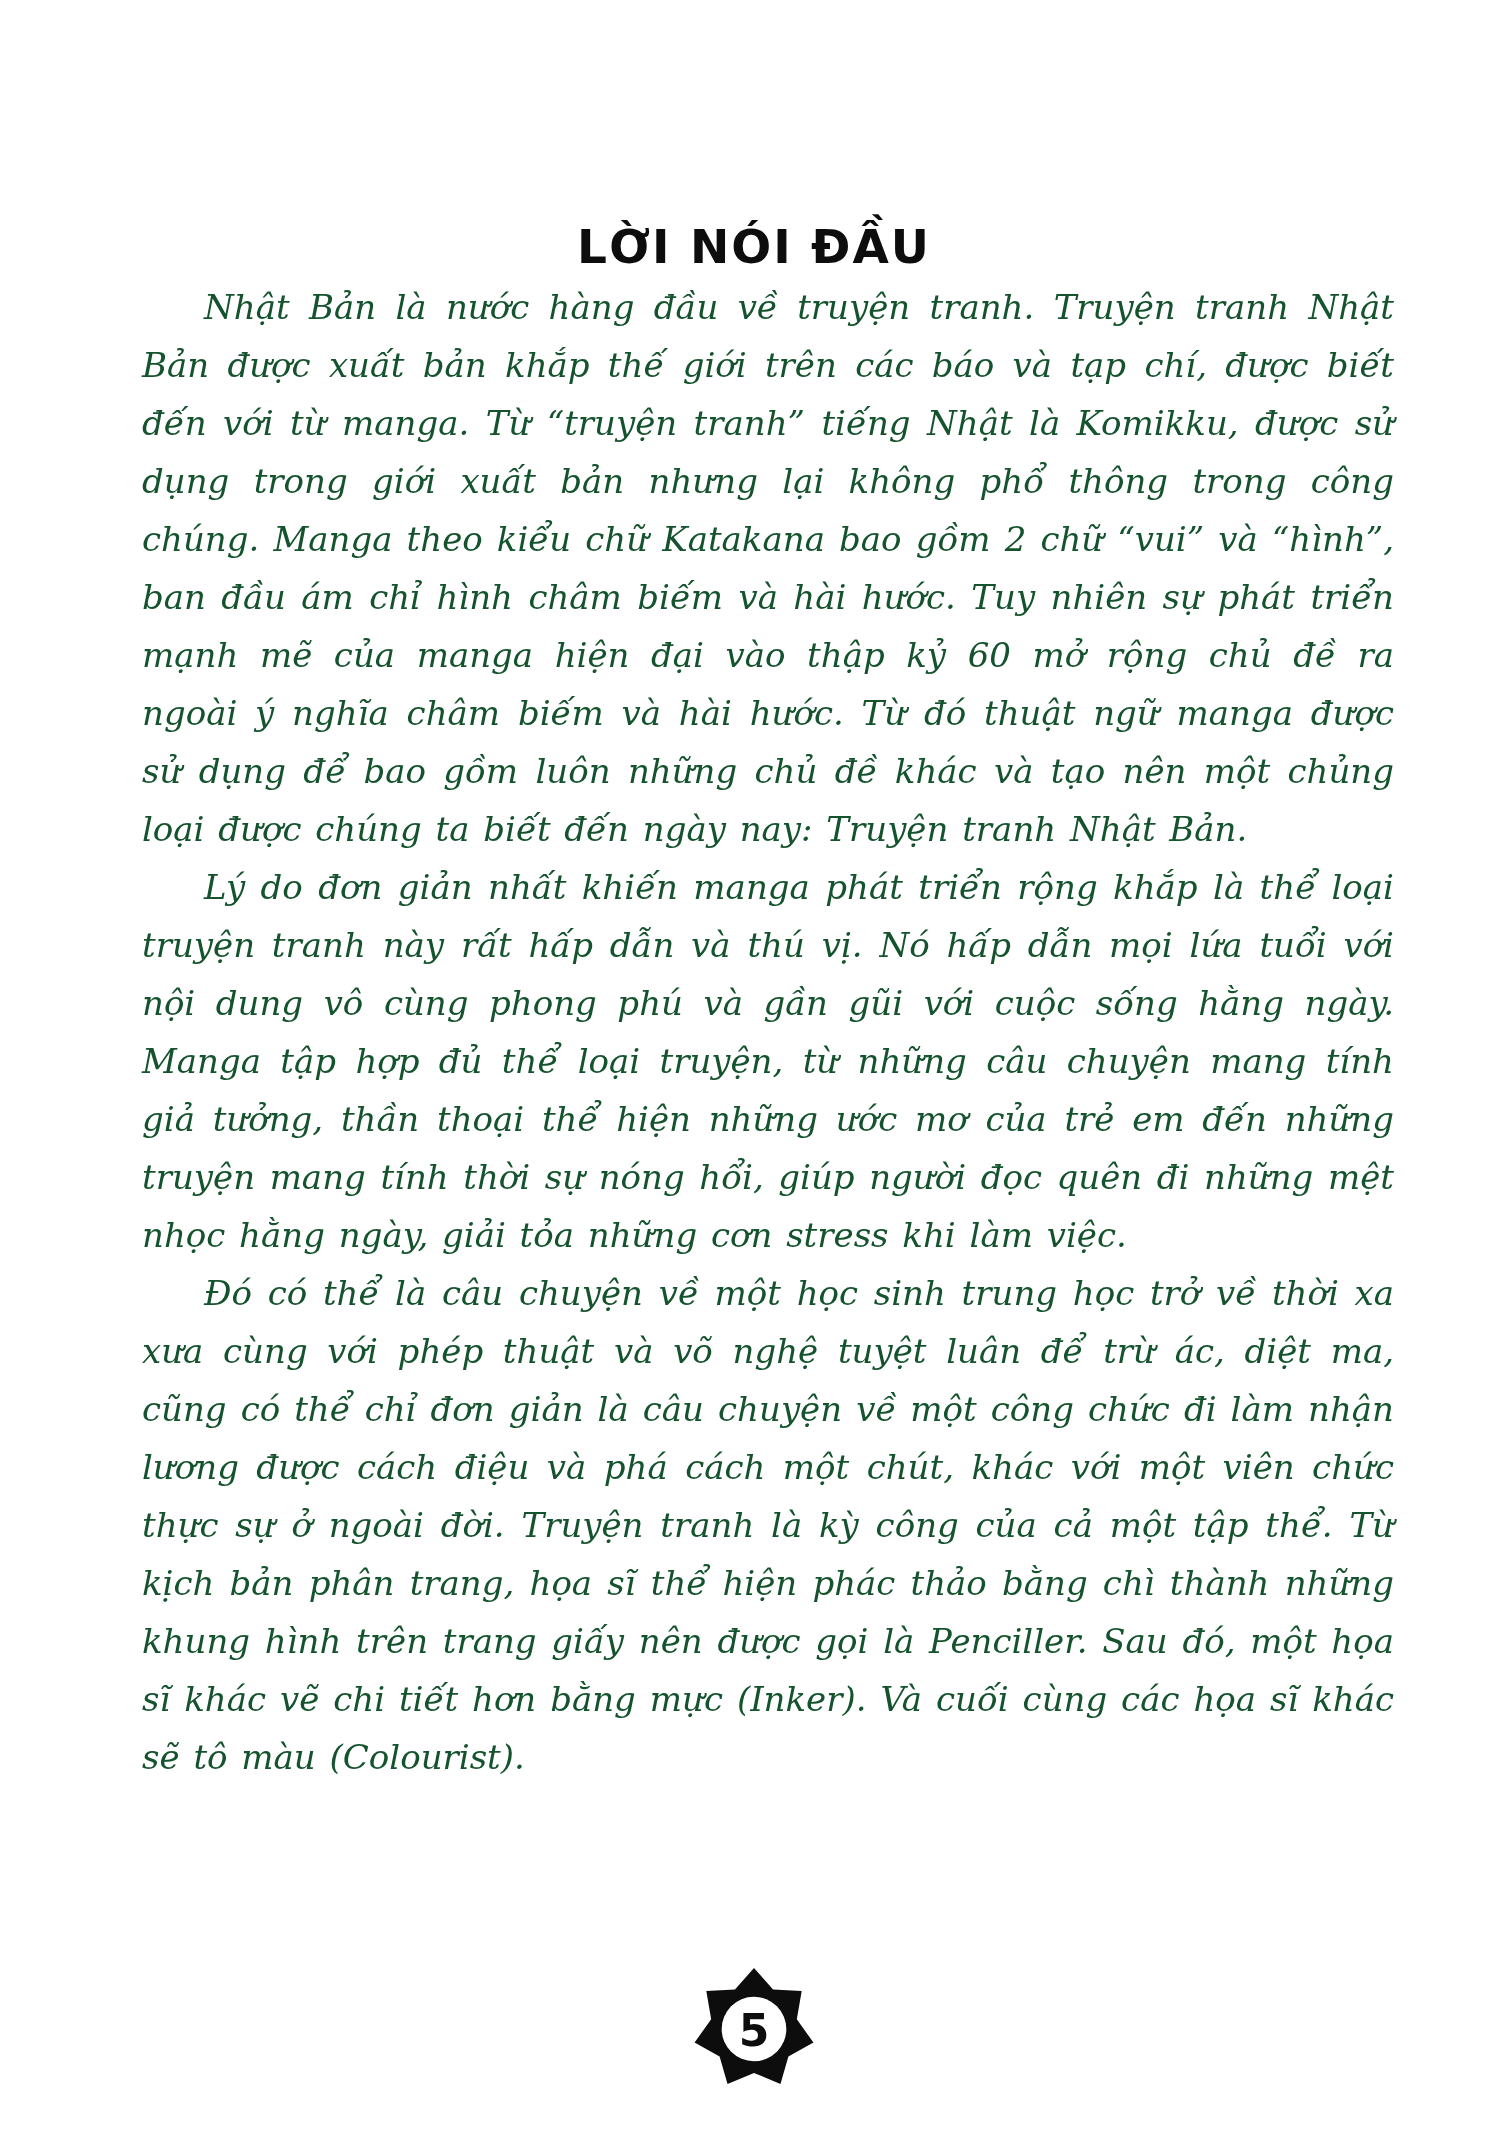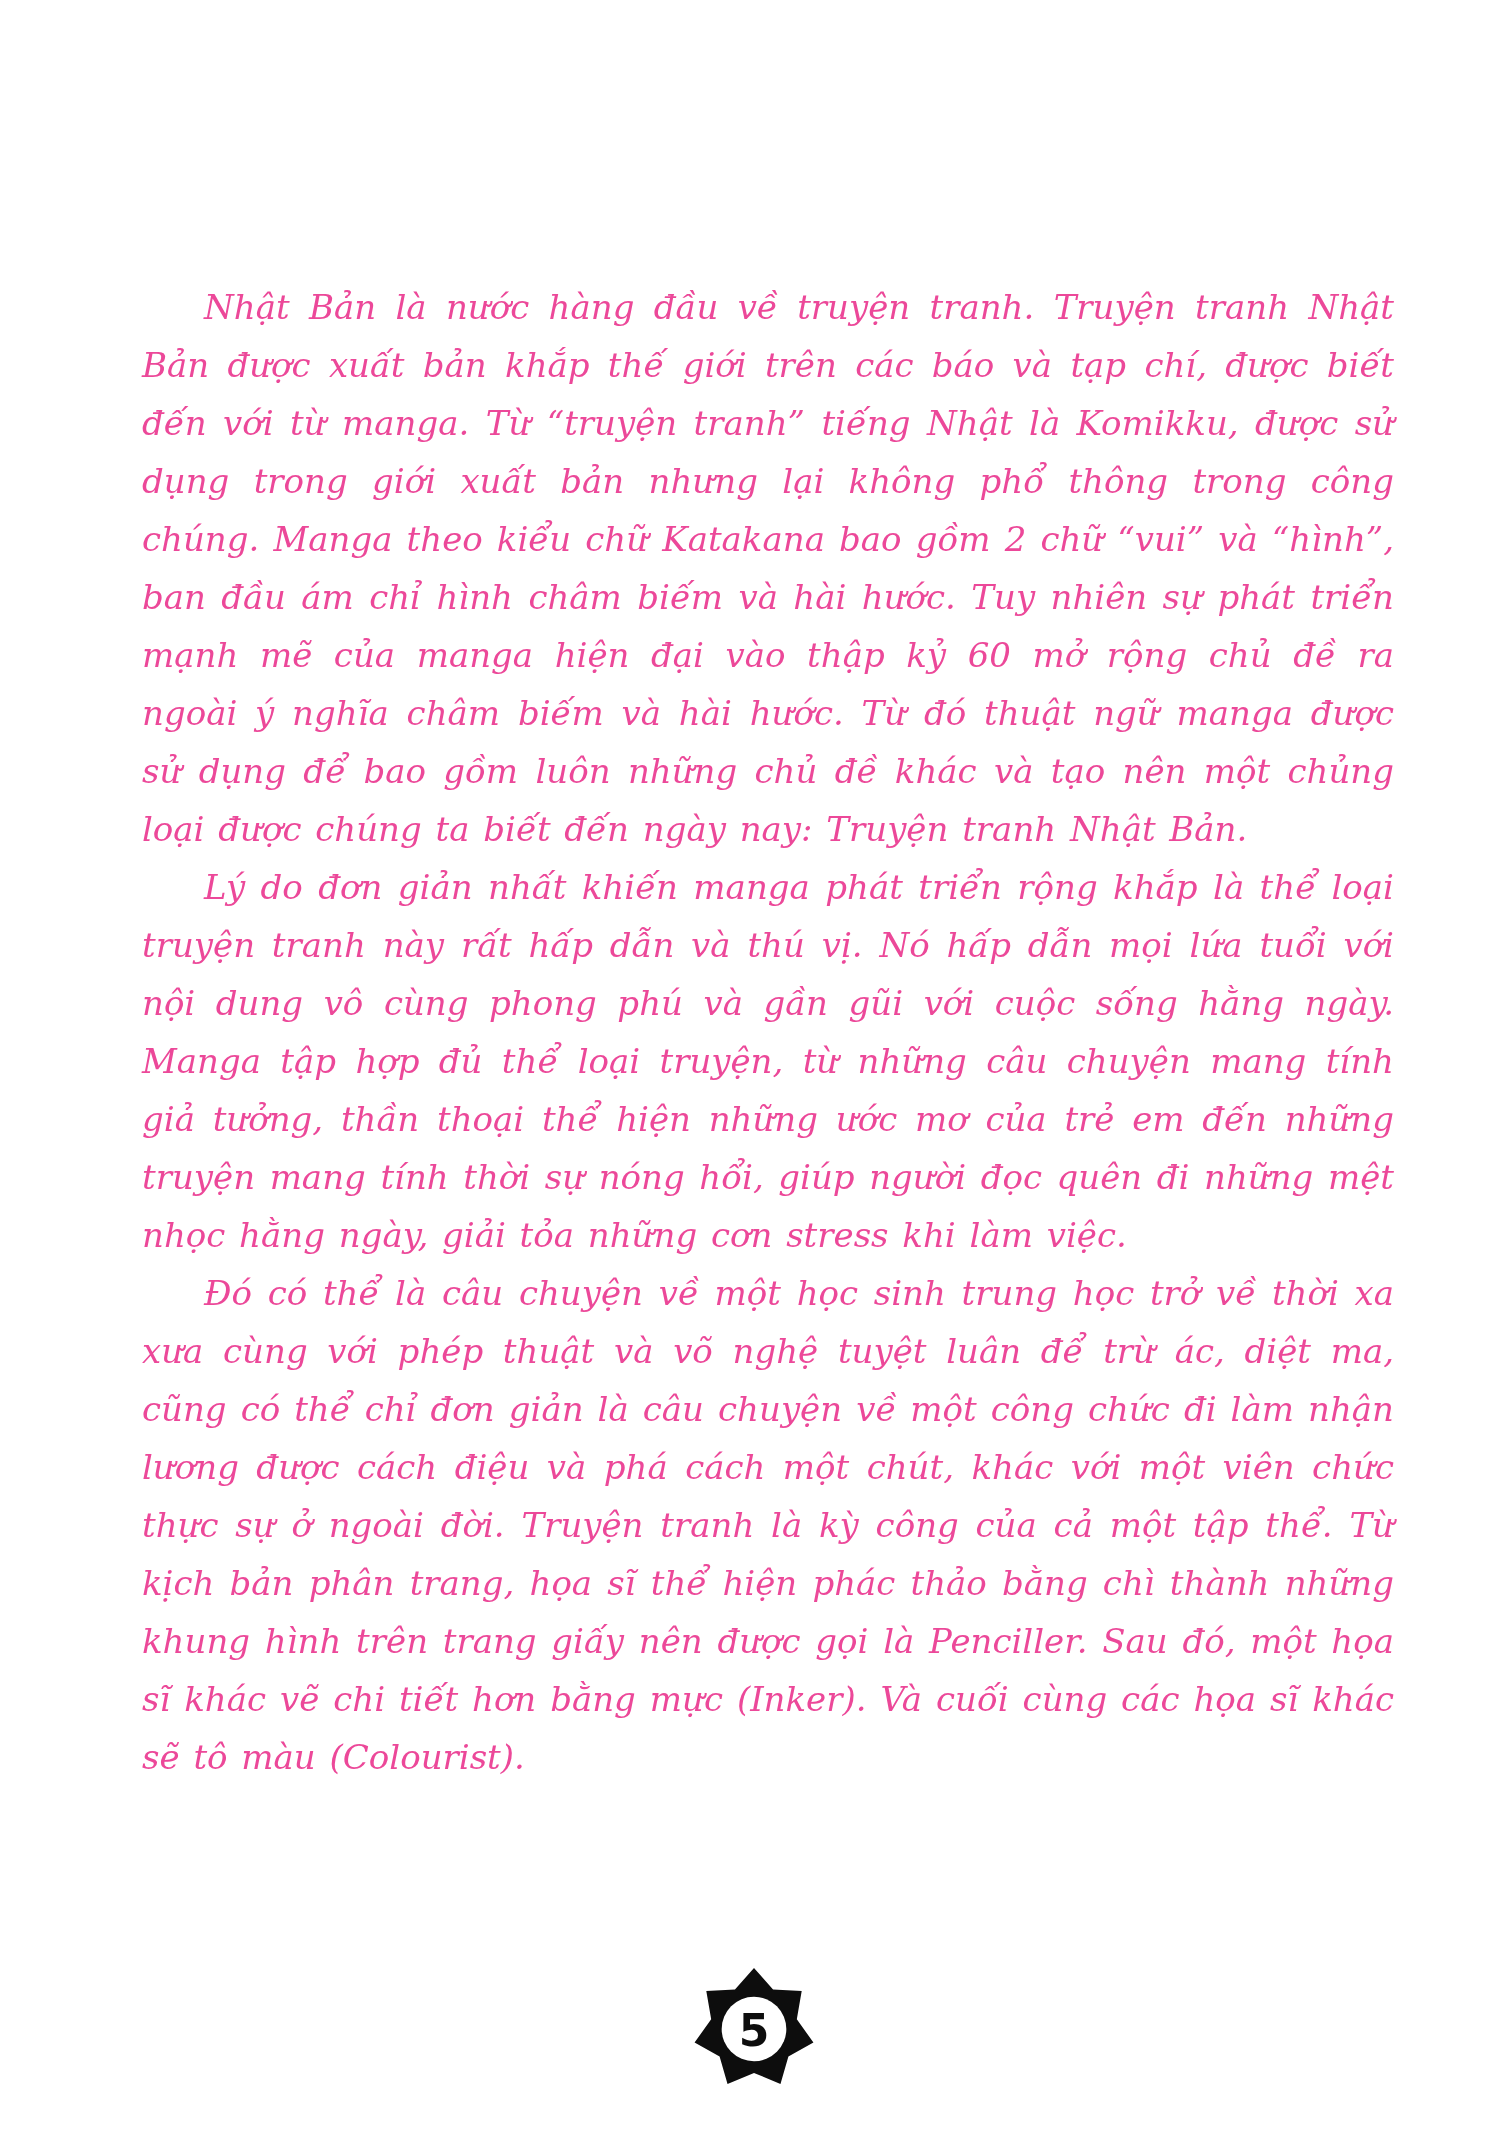--- a/index.html
+++ b/index.html
@@ -31,21 +31,21 @@
   }
   .body-text {
     position: absolute;
     top: 278px;
     left: 142px;
     width: 1252px;
     font-family: "DejaVu Serif", "Liberation Serif", serif;
     font-style: italic;
     font-size: 34px;
     line-height: 58px;
-    color: #ec4899;
+    color: #14532d;
     text-align: justify;
   }
   .body-text p {
     margin: 0;
     padding: 0;
     text-indent: 62px;
     word-spacing: 3px;
   }
   .page-footer {
     position: absolute;
@@ -78,20 +78,21 @@
     color: #0d0d0d;
     padding-top: 2px;
     box-sizing: border-box;
   }
 </style>
 </head>
 <body>
 
 <div class="page">
 
+  <h1 class="page-title">LỜI NÓI ĐẦU</h1>
 
   <div class="body-text">
     <p>Nhật Bản là nước hàng đầu về truyện tranh. Truyện tranh Nhật Bản được xuất bản khắp thế giới trên các báo và tạp chí, được biết đến với từ manga. Từ “truyện tranh” tiếng Nhật là Komikku, được sử dụng trong giới xuất bản nhưng lại không phổ thông trong công chúng. Manga theo kiểu chữ Katakana bao gồm 2 chữ “vui” và “hình”, ban đầu ám chỉ hình châm biếm và hài hước. Tuy nhiên sự phát triển mạnh mẽ của manga hiện đại vào thập kỷ 60 mở rộng chủ đề ra ngoài ý nghĩa châm biếm và hài hước. Từ đó thuật ngữ manga được sử dụng để bao gồm luôn những chủ đề khác và tạo nên một chủng loại được chúng ta biết đến ngày nay: Truyện tranh Nhật Bản.</p>
     <p>Lý do đơn giản nhất khiến manga phát triển rộng khắp là thể loại truyện tranh này rất hấp dẫn và thú vị. Nó hấp dẫn mọi lứa tuổi với nội dung vô cùng phong phú và gần gũi với cuộc sống hằng ngày. Manga tập hợp đủ thể loại truyện, từ những câu chuyện mang tính giả tưởng, thần thoại thể hiện những ước mơ của trẻ em đến những truyện mang tính thời sự nóng hổi, giúp người đọc quên đi những mệt nhọc hằng ngày, giải tỏa những cơn stress khi làm việc.</p>
     <p>Đó có thể là câu chuyện về một học sinh trung học trở về thời xa xưa cùng với phép thuật và võ nghệ tuyệt luân để trừ ác, diệt ma, cũng có thể chỉ đơn giản là câu chuyện về một công chức đi làm nhận lương được cách điệu và phá cách một chút, khác với một viên chức thực sự ở ngoài đời. Truyện tranh là kỳ công của cả một tập thể. Từ kịch bản phân trang, họa sĩ thể hiện phác thảo bằng chì thành những khung hình trên trang giấy nên được gọi là Penciller. Sau đó, một họa sĩ khác vẽ chi tiết hơn bằng mực (Inker). Và cuối cùng các họa sĩ khác sẽ tô màu (Colourist).</p>
   </div>
 
   <div class="page-footer">
     <div class="page-badge">
       <svg viewBox="0 0 100 100" aria-hidden="true">

